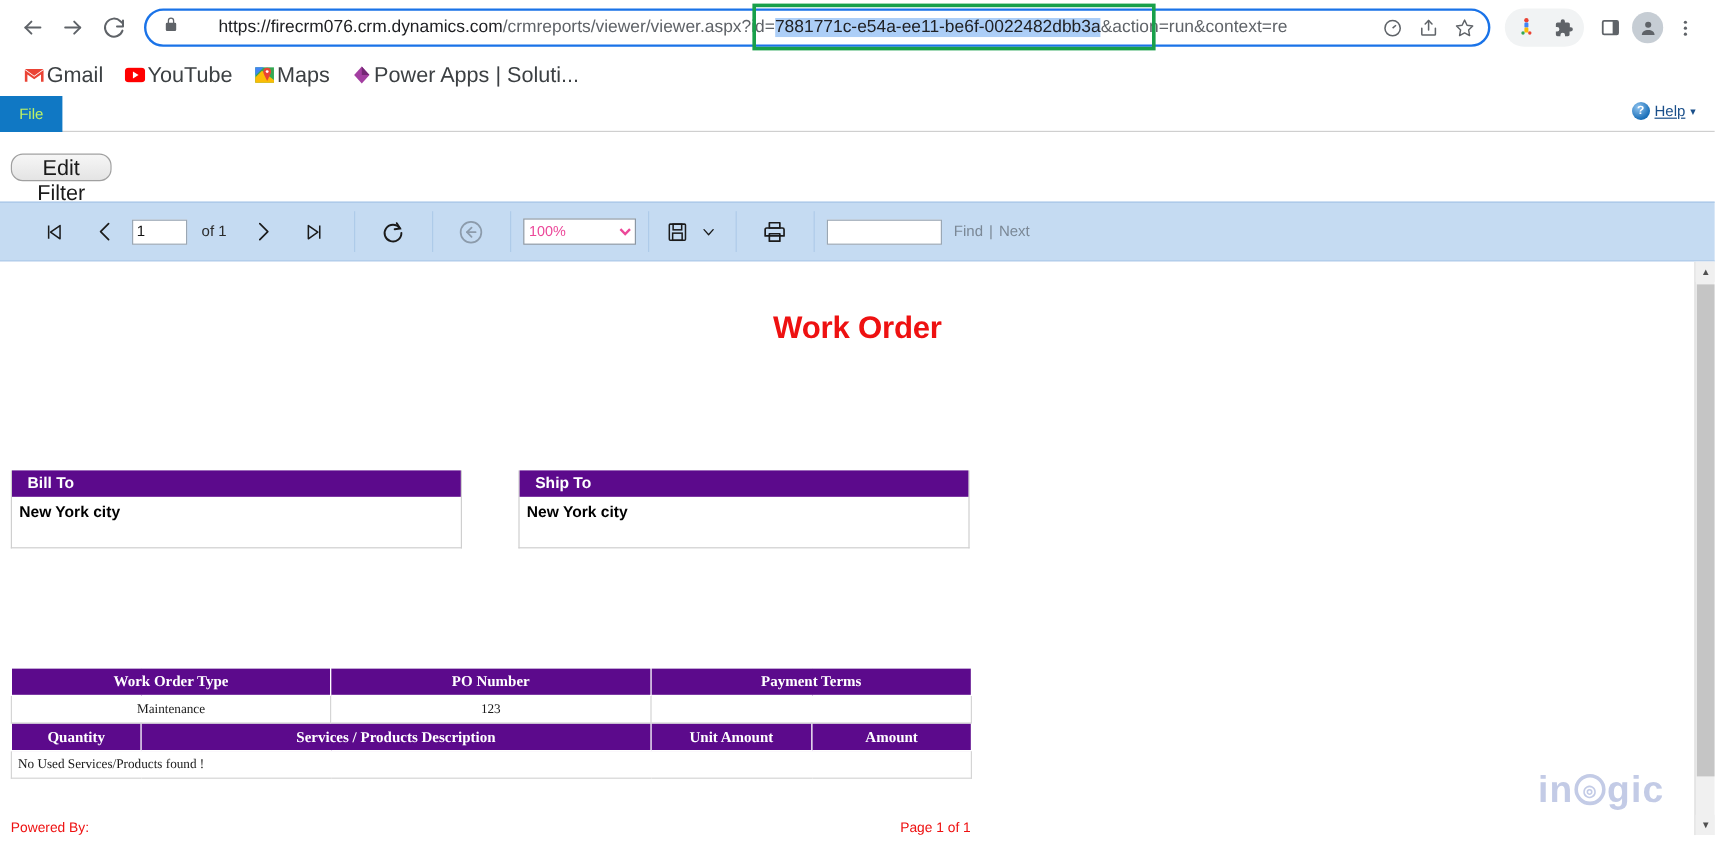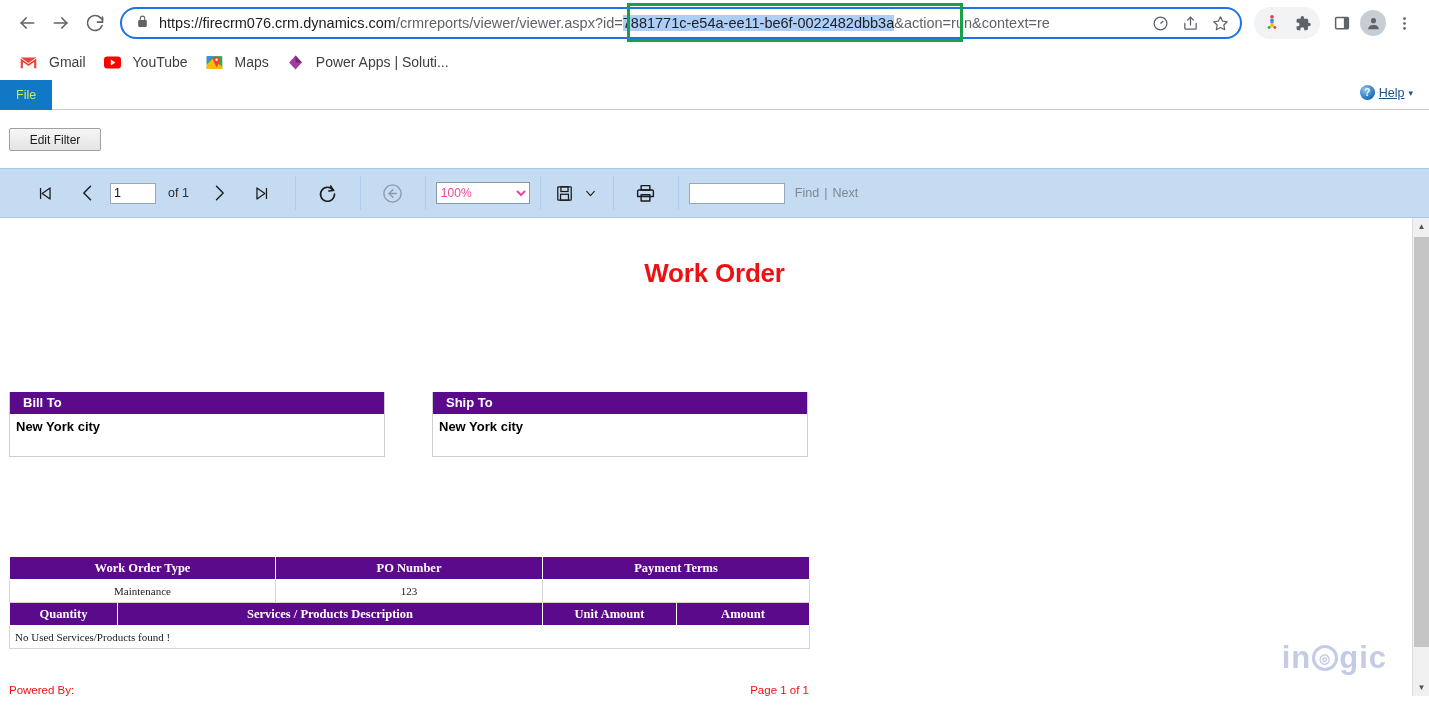--- a/index.html
+++ b/index.html
@@ -51,20 +51,21 @@
   }
   .lock-icon { flex: none; margin-right: 10px; color: #5f6368; }
   .url-text {
     font-size: 14.5px;
     color: #202124;
     white-space: nowrap;
     overflow: hidden;
     display: flex;
     align-items: center;
     flex: 1;
+    margin-left: 23px;
   }
   .url-domain { color: #202124; }
   .url-path { color: #5f6368; }
   .url-sel {
     background: #accef7;
     color: #202124;
   }
   .url-tail { color: #5f6368; }
   .omni-actions {
     display: flex; align-items: center; gap: 2px; flex: none; margin-left: 4px;
@@ -116,24 +117,24 @@
   .bookmarks {
     height: 32px;
     display: flex;
     align-items: center;
     padding: 0 12px;
     gap: 2px;
   }
   .bm {
     display: flex;
     align-items: center;
-    gap: 12px;
+    gap: 2px;
     padding: 4px 8px;
     border-radius: 4px;
-    font-size: 14px;
+    font-size: 18px;
     color: #3c4043;
     white-space: nowrap;
   }
   .bm-ico { width: 17px; height: 17px; display: flex; align-items: center; justify-content: center; flex: none;}
 
   
   .page-body {
     width: 1429px;
     height: 639px;
     background: #fff;
@@ -175,28 +176,28 @@
   }
   .help-text { text-decoration: underline; }
   .caret-down { font-size: 9px; }
 
   .filter-area {
     height: 58px;
     padding: 18px 0 0 9px;
     background: #fff;
   }
   .edit-filter-btn {
-    width: 92px;
+    width: 84px;
     height: 23px;
     background: linear-gradient(#f6f6f6, #e4e4e4);
     border: 1px solid #a0a0a0;
-    font-size: 12px;
+    font-size: 18px;
     color: #1a1a1a;
     font-family: "Liberation Sans", sans-serif;
-    border-radius: 2px;
+    border-radius: 10px;
   }
 
   
   .rv-toolbar {
     height: 50px;
     background: #c5dbf2;
     border-top: 1px solid #a8c6e6;
     border-bottom: 1px solid #a8c6e6;
     display: flex;
     align-items: center;

